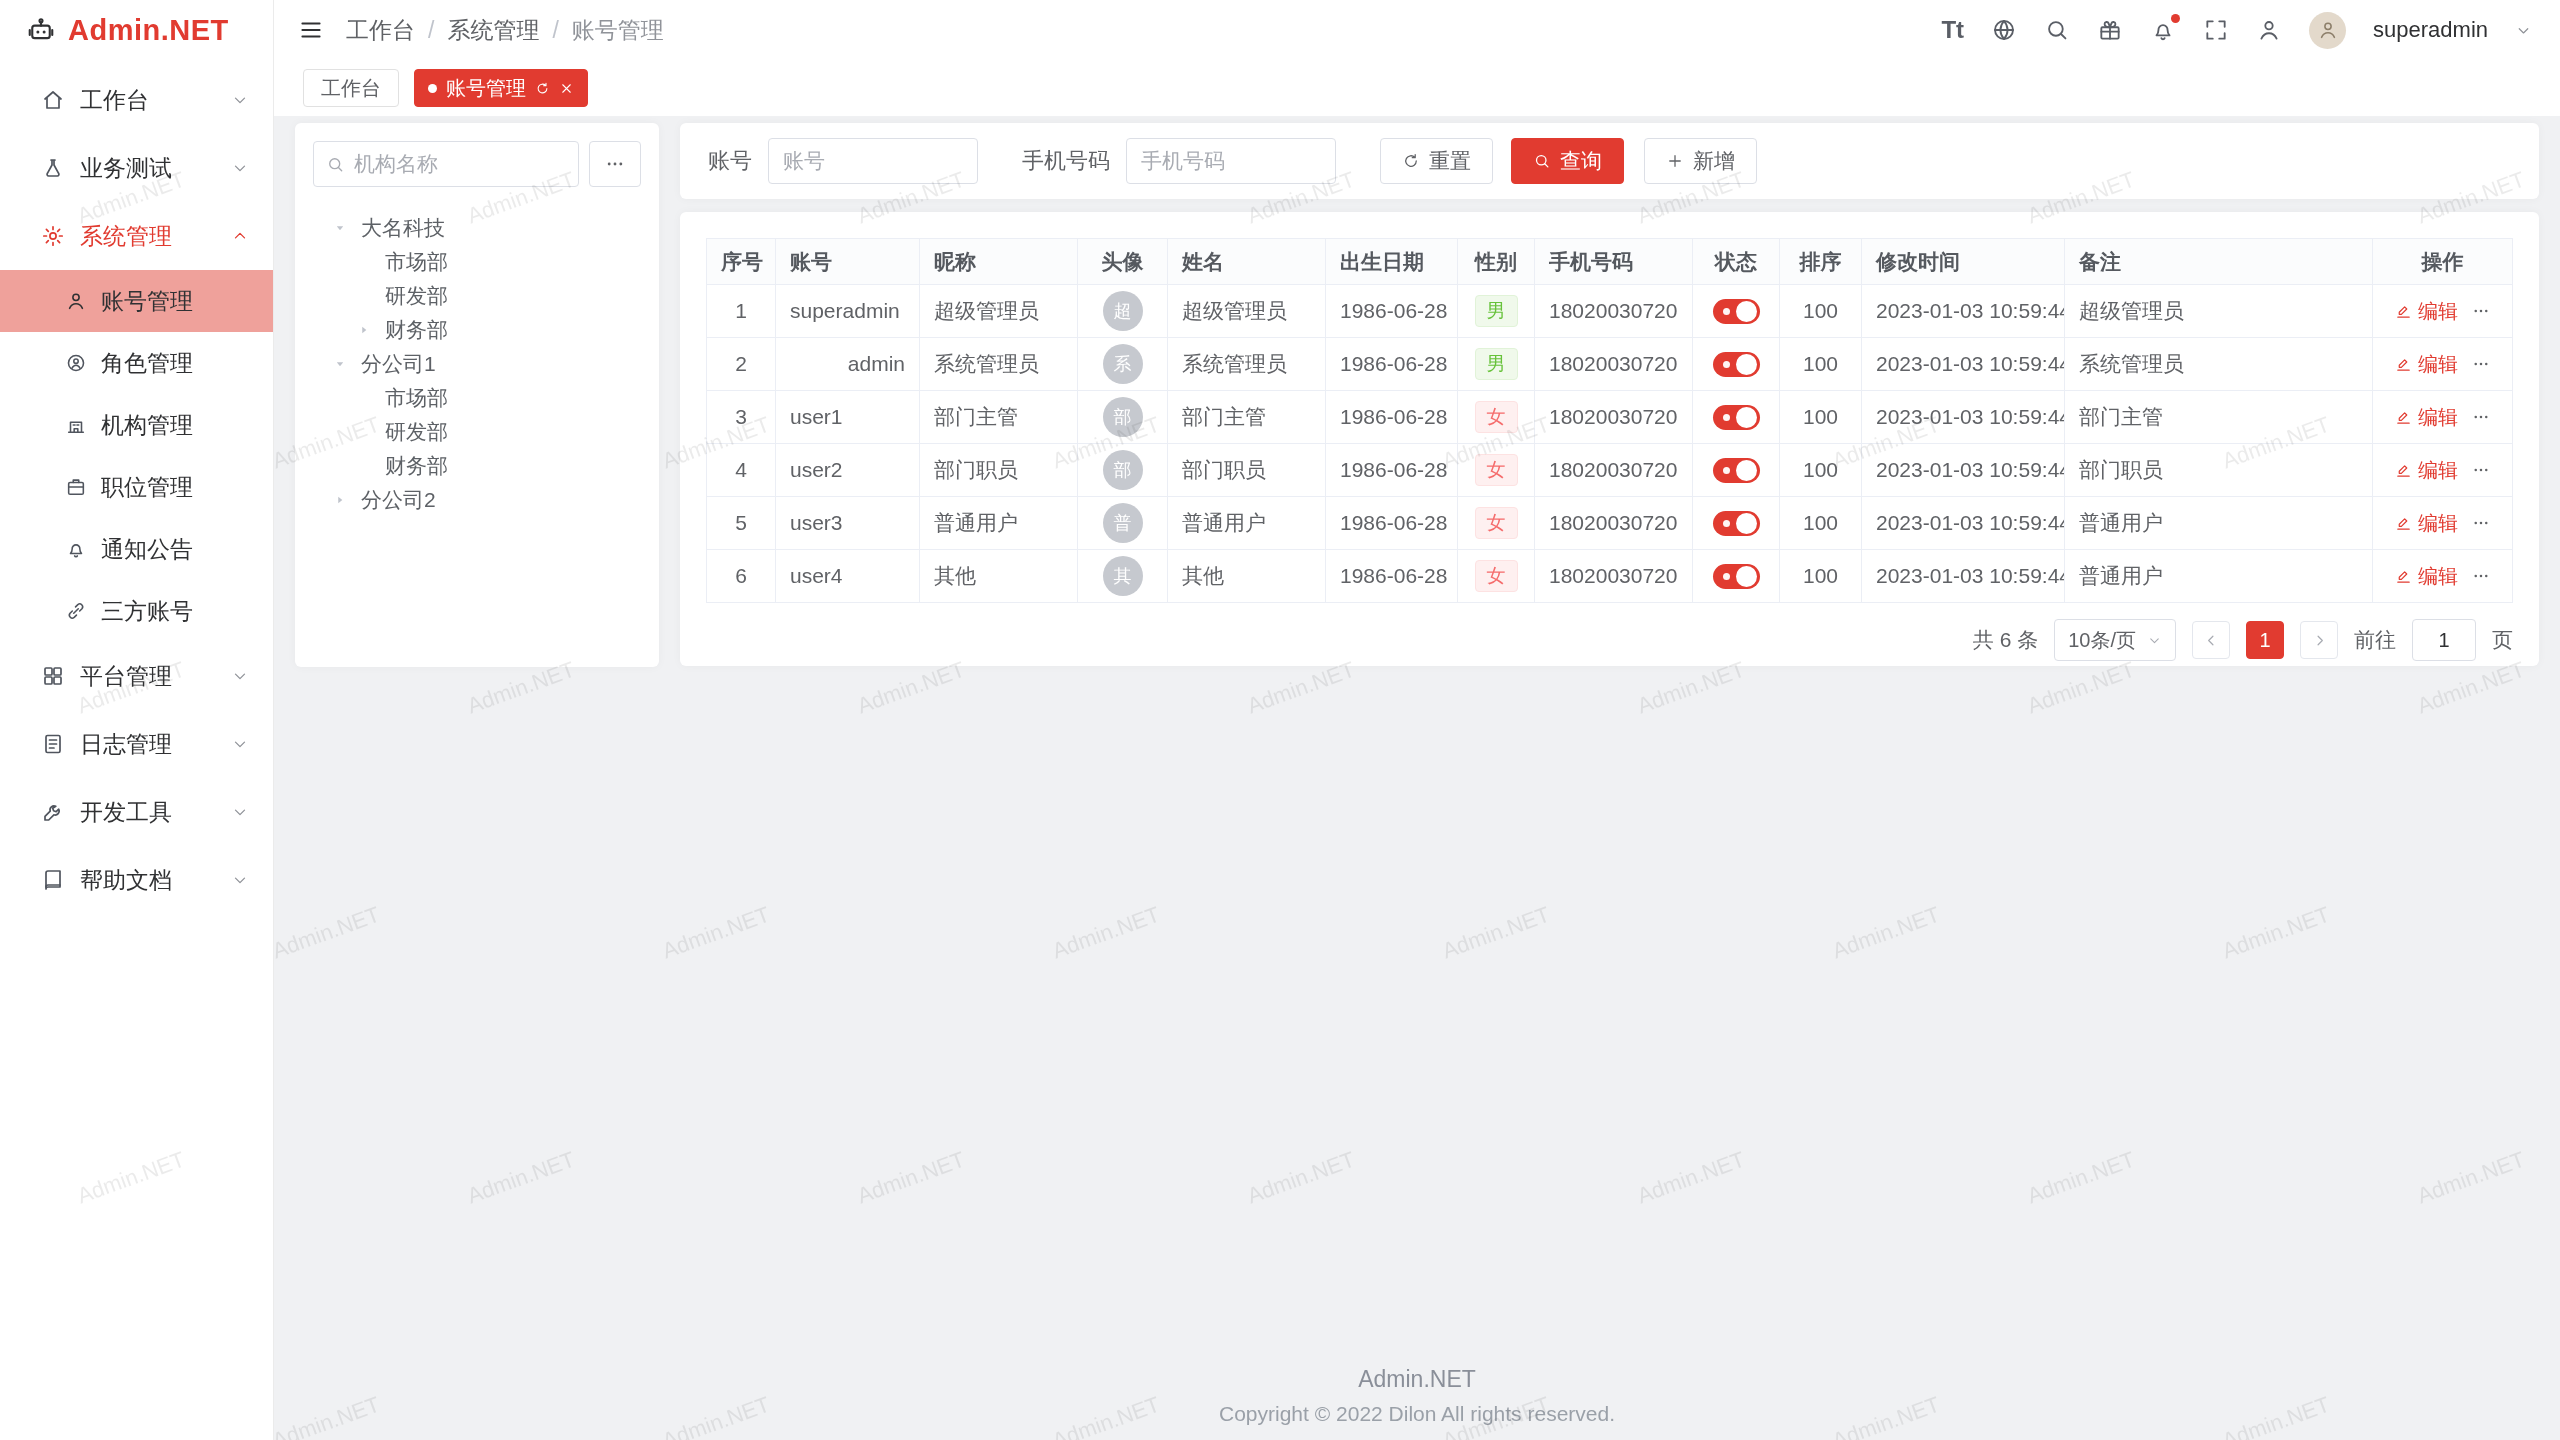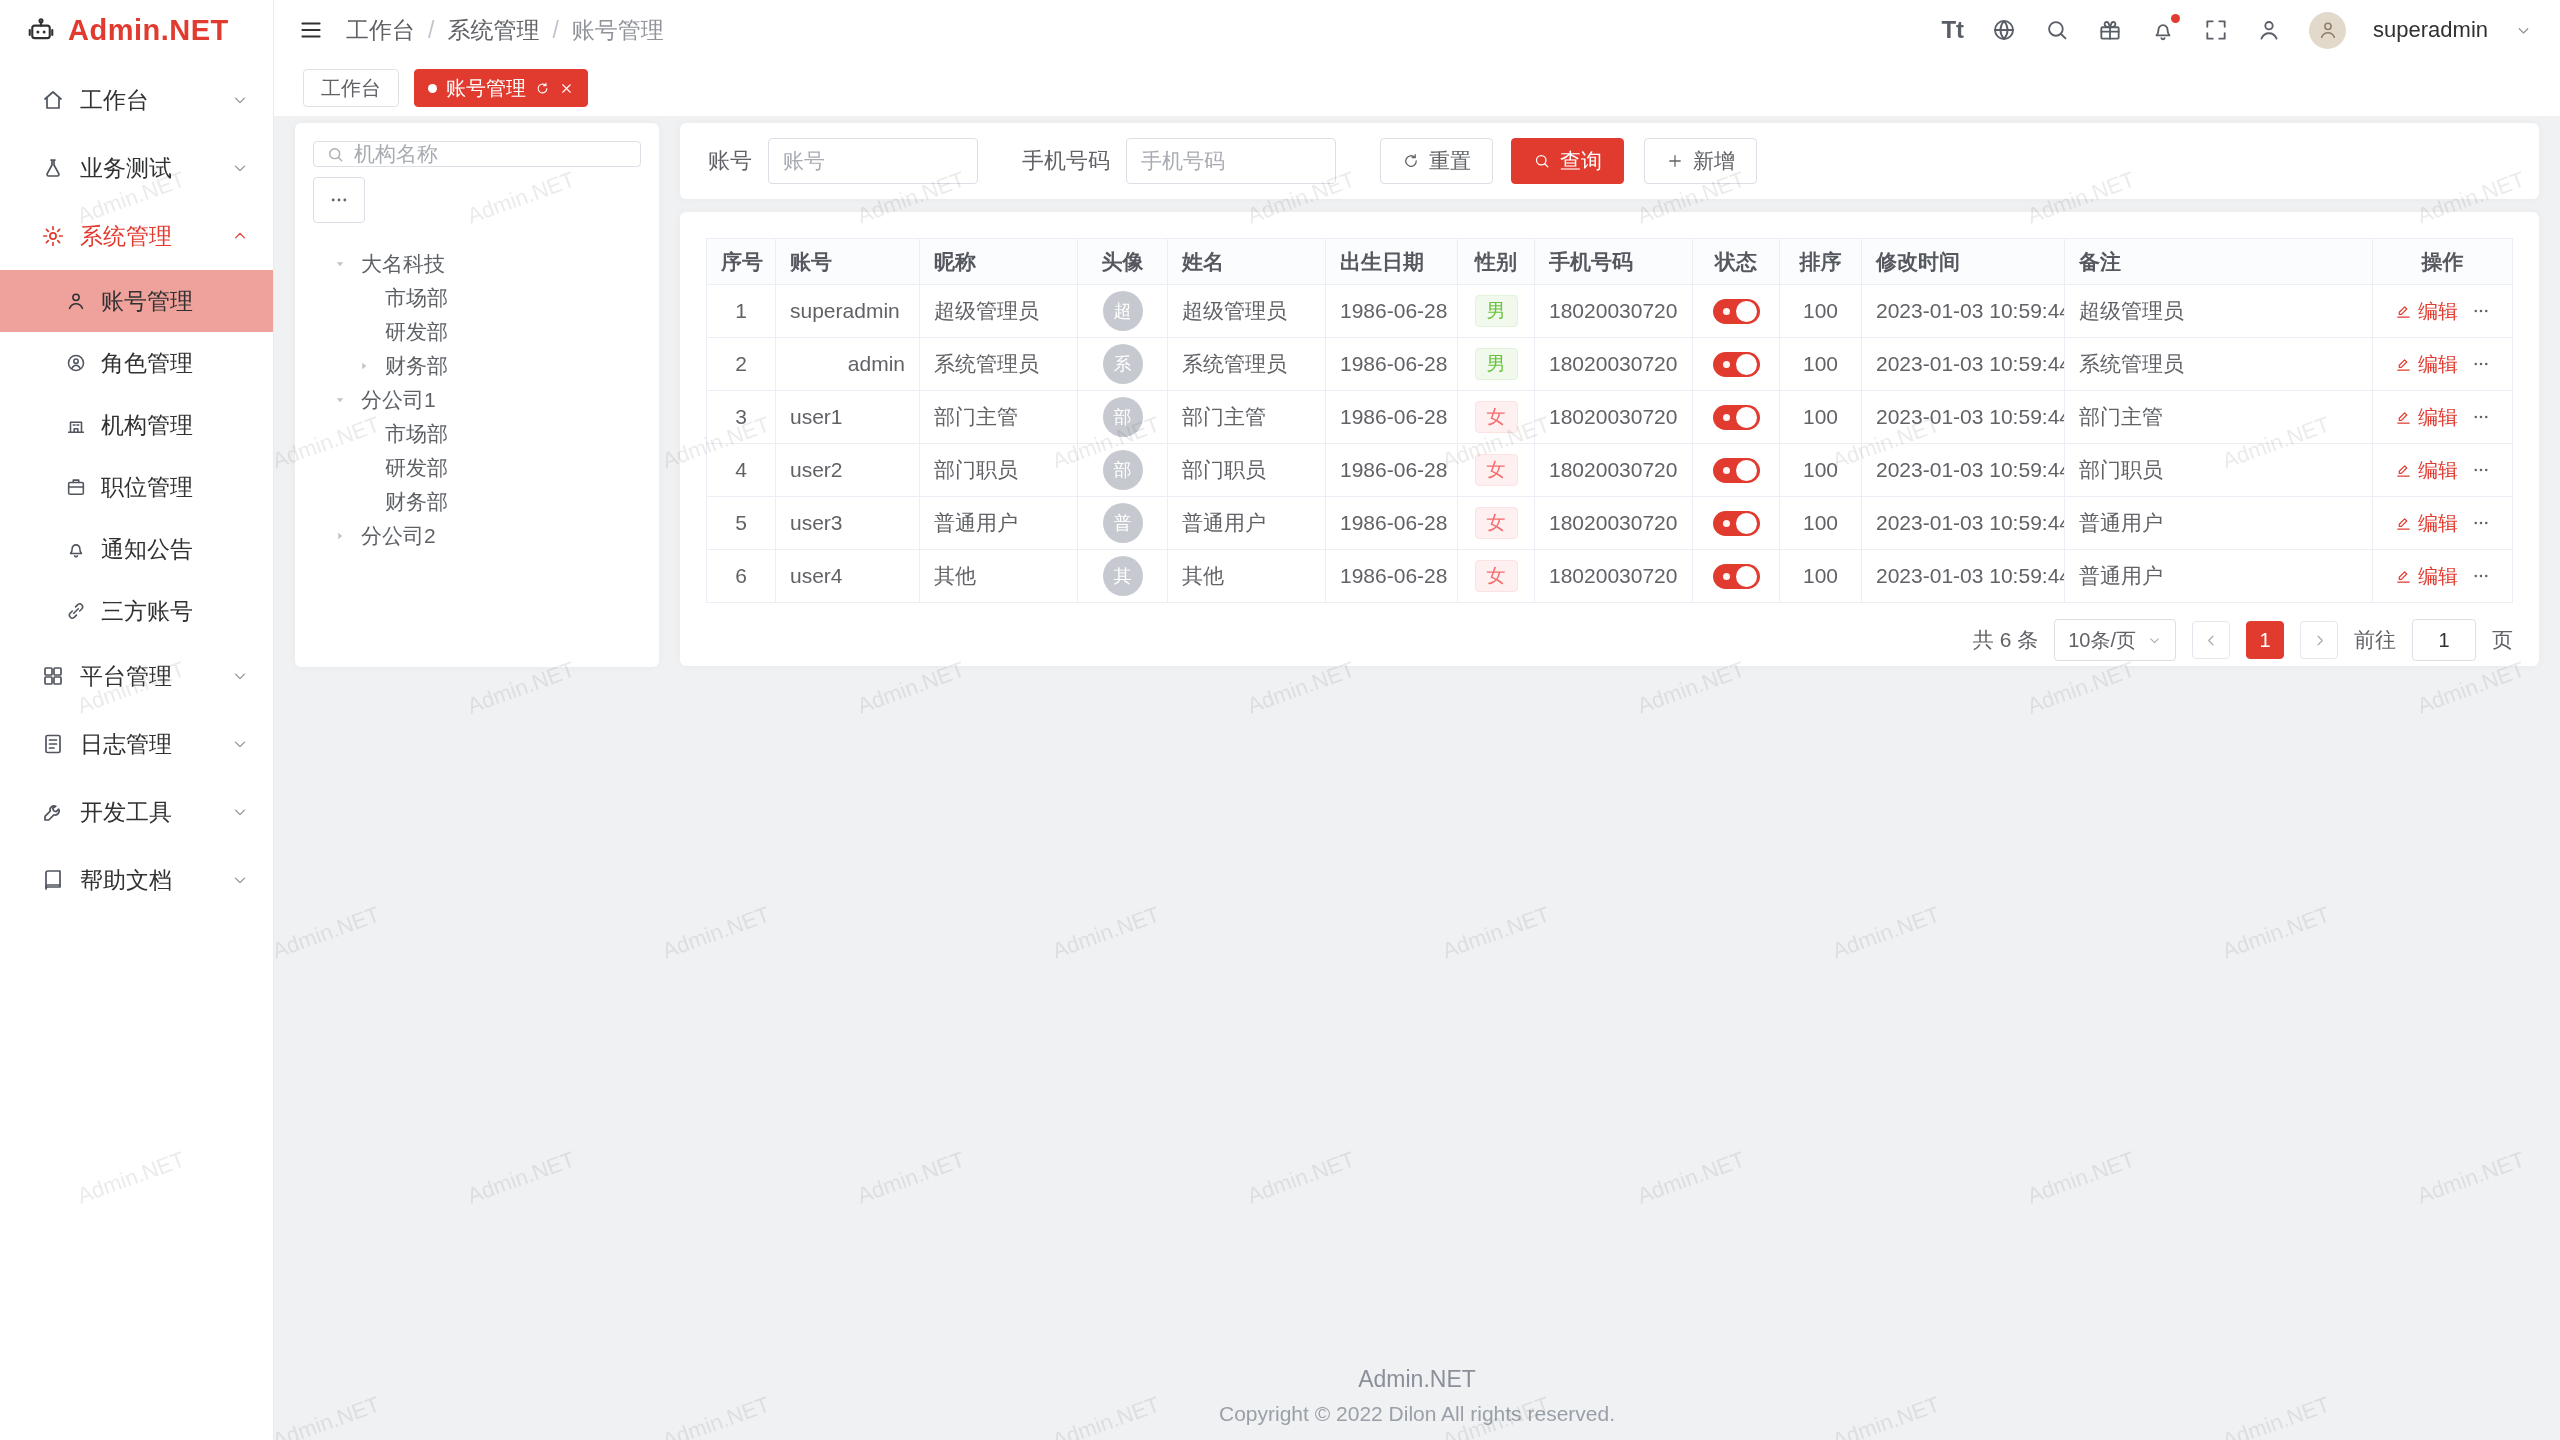--- a/index.html
+++ b/index.html
@@ -48,21 +48,21 @@
   .tab { height:38px; display:inline-flex; align-items:center; gap:9px; padding:0 17px; border:1px solid #e1e1e1; border-radius:4px; font-size:20px; color:#606266; background:#fff; cursor:pointer; }
   .tab.active { background:var(--primary); border-color:var(--primary); color:#fff; padding:0 13px; }
   .tab-dot { width:9px; height:9px; border-radius:50%; background:#fff; }
   .tab-ic { display:flex; cursor:pointer; }
 
   
   .content { flex:1; display:flex; gap:21px; padding:7px 21px 0; min-height:0; }
   .card { background:#fff; border-radius:6px; box-shadow:0 0 10px rgba(0,0,0,.04); }
 
   .org-card { width:364px; height:544px; flex-shrink:0; padding:18px; }
-  .org-search { display:flex; gap:10px;flex-direction:column; }
+  .org-search { display:flex; gap:10px; }
   .input-wrap { flex:1; display:flex; align-items:center; height:46px; border:1px solid #dcdfe6; border-radius:4px; padding:0 12px; gap:9px; color:#a8abb2; background:#fff; }
   .input-wrap input { border:none; outline:none; width:100%; font-size:21px; color:#303133; background:transparent; }
   .input-wrap input::placeholder { color:#a8abb2; }
   .tree-more-btn { width:52px; height:46px; border:1px solid #dcdfe6; border-radius:4px; background:#fff; color:#606266; display:flex; align-items:center; justify-content:center; cursor:pointer; }
   .tree { margin-top:24px; }
   .tree-node { display:flex; align-items:center; height:34px; font-size:21px; color:#5d6166; cursor:pointer; }
   .tree-node.lvl1 { padding-left:20px; }
   .tree-node.lvl2 { padding-left:44px; }
   .caret { width:28px; display:flex; align-items:center; color:#c0c4cc; flex-shrink:0; }
   .caret.down svg { transform:rotate(90deg); }

